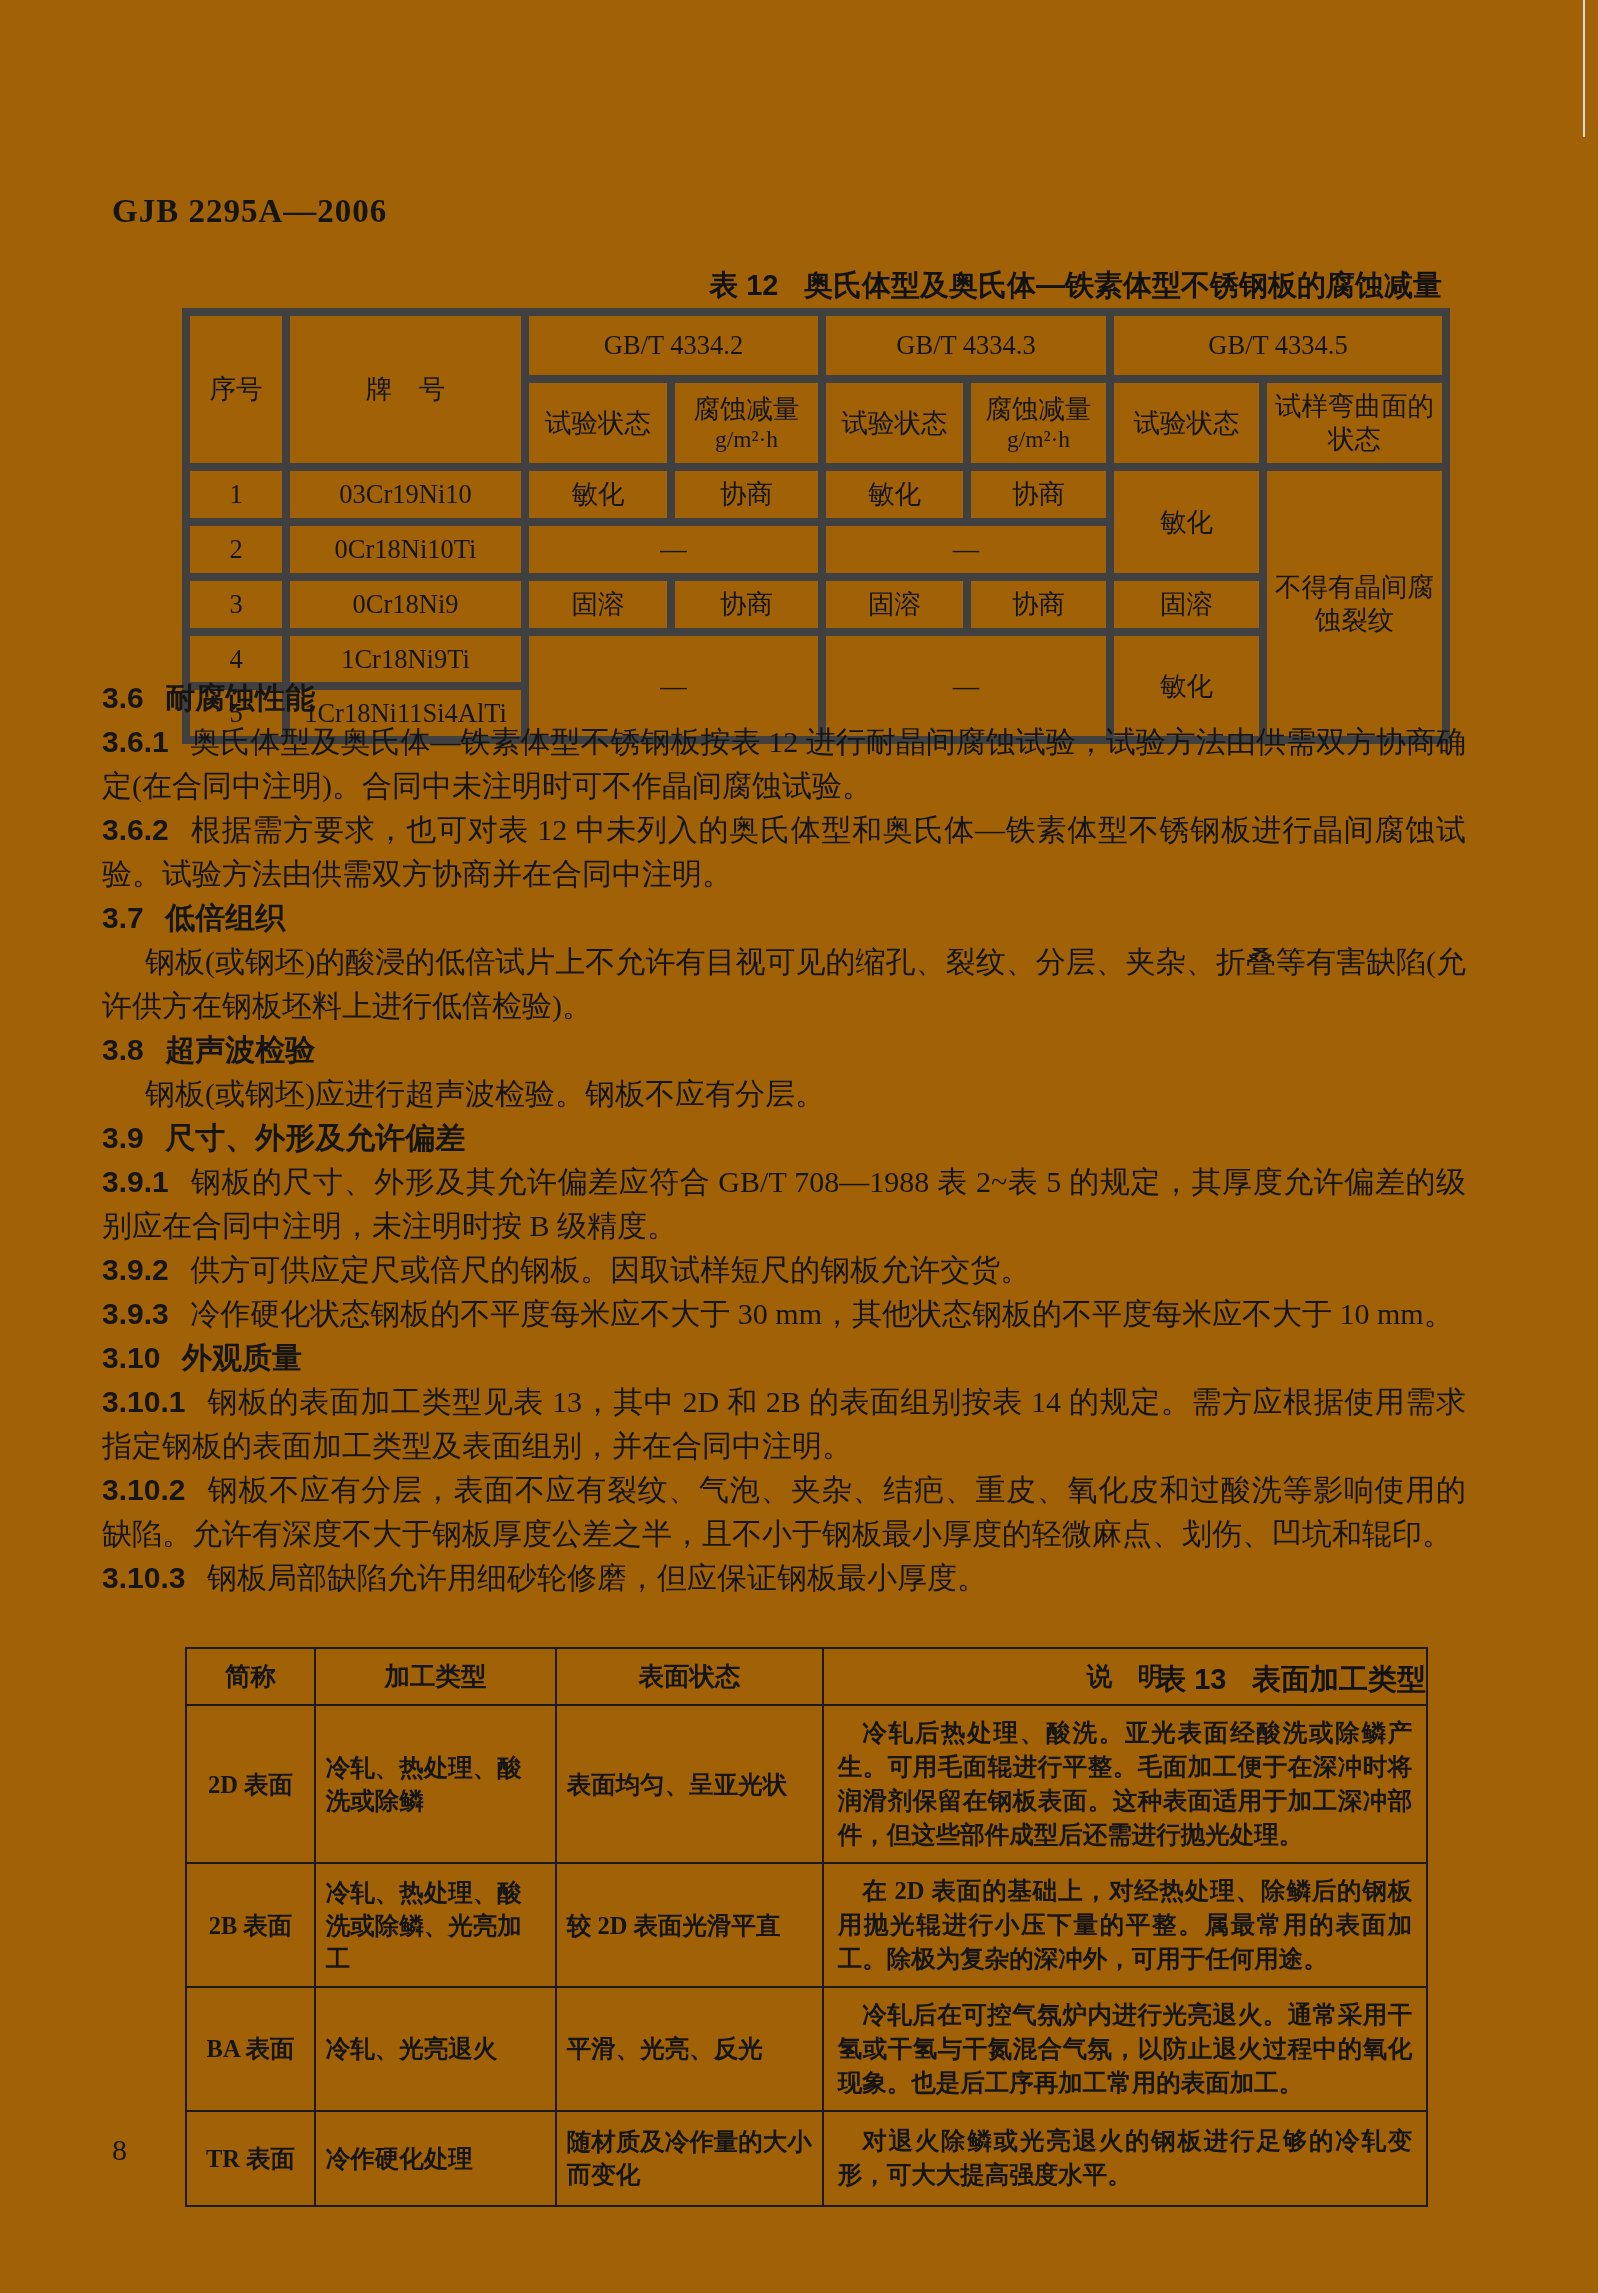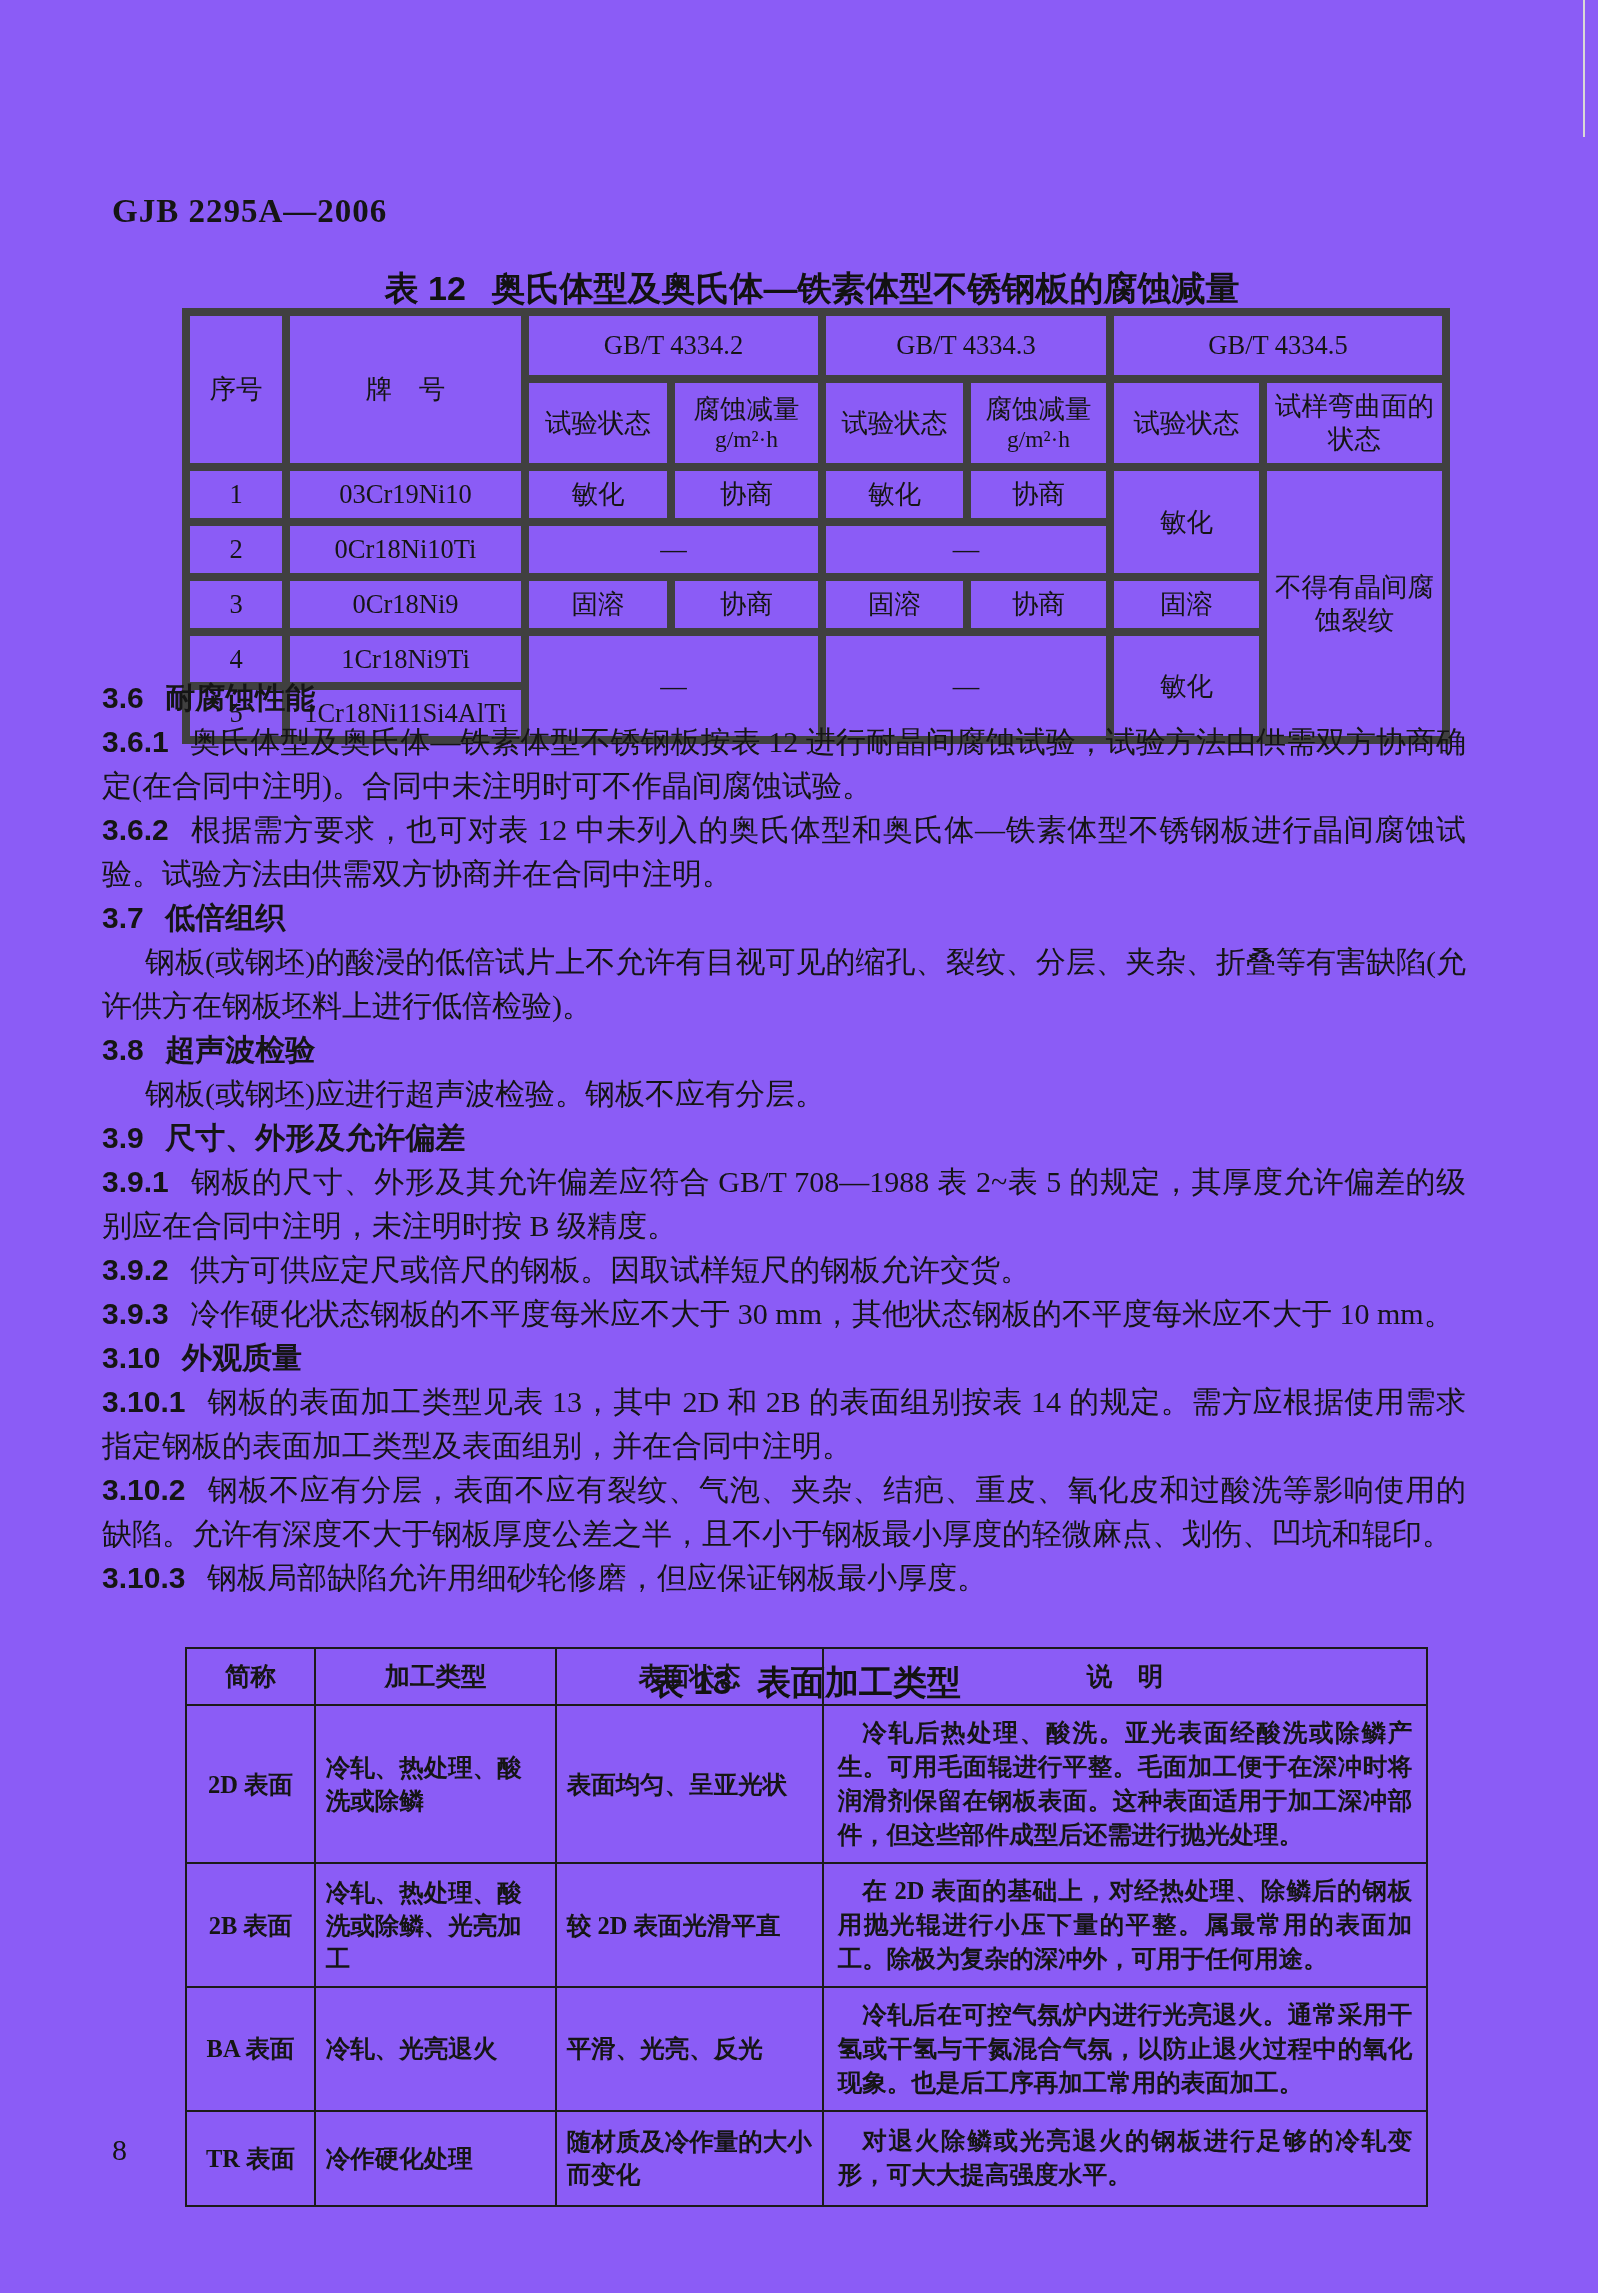--- a/index.html
+++ b/index.html
@@ -1,35 +1,35 @@
 <!DOCTYPE html>
 <html><head>
 <meta charset="utf-8">
 <style>
   html,body { margin:0; padding:0; }
   body { background:#e8e8e6; }
   .page {
     position:relative;
     width:1599px; height:2294px;
     margin:0 auto;
-    background:#8b5cf6;
+    background:#a16207;
     font-family:"Liberation Serif", serif;
     color:#151515;
     overflow:hidden;
   }
   
   .doc-header {
     position:absolute; top:193px; left:112px;
     font-size:33px; font-weight:bold; letter-spacing:1px;
   }
   
   .tbl-title {
-    position:absolute; text-align:center;
+    position:absolute; text-align:right;
     font-family:"Liberation Sans", sans-serif;
-    font-weight:bold; font-size:34px; color:#121212;
+    font-weight:bold; font-size:29px; color:#121212;
   }
   .t12-title { top:266px; left:182px; width:1260px; }
   .t13-title { top:1660px; left:185px; width:1241px; }
   .tbl-title .gap { display:inline-block; width:25.5px; }
 
   
   table { border-collapse:collapse; table-layout:fixed; }
   .t12 {
     position:absolute; top:308px; left:182px; width:1260px;
     border:2.9px solid #1b1b1b;

